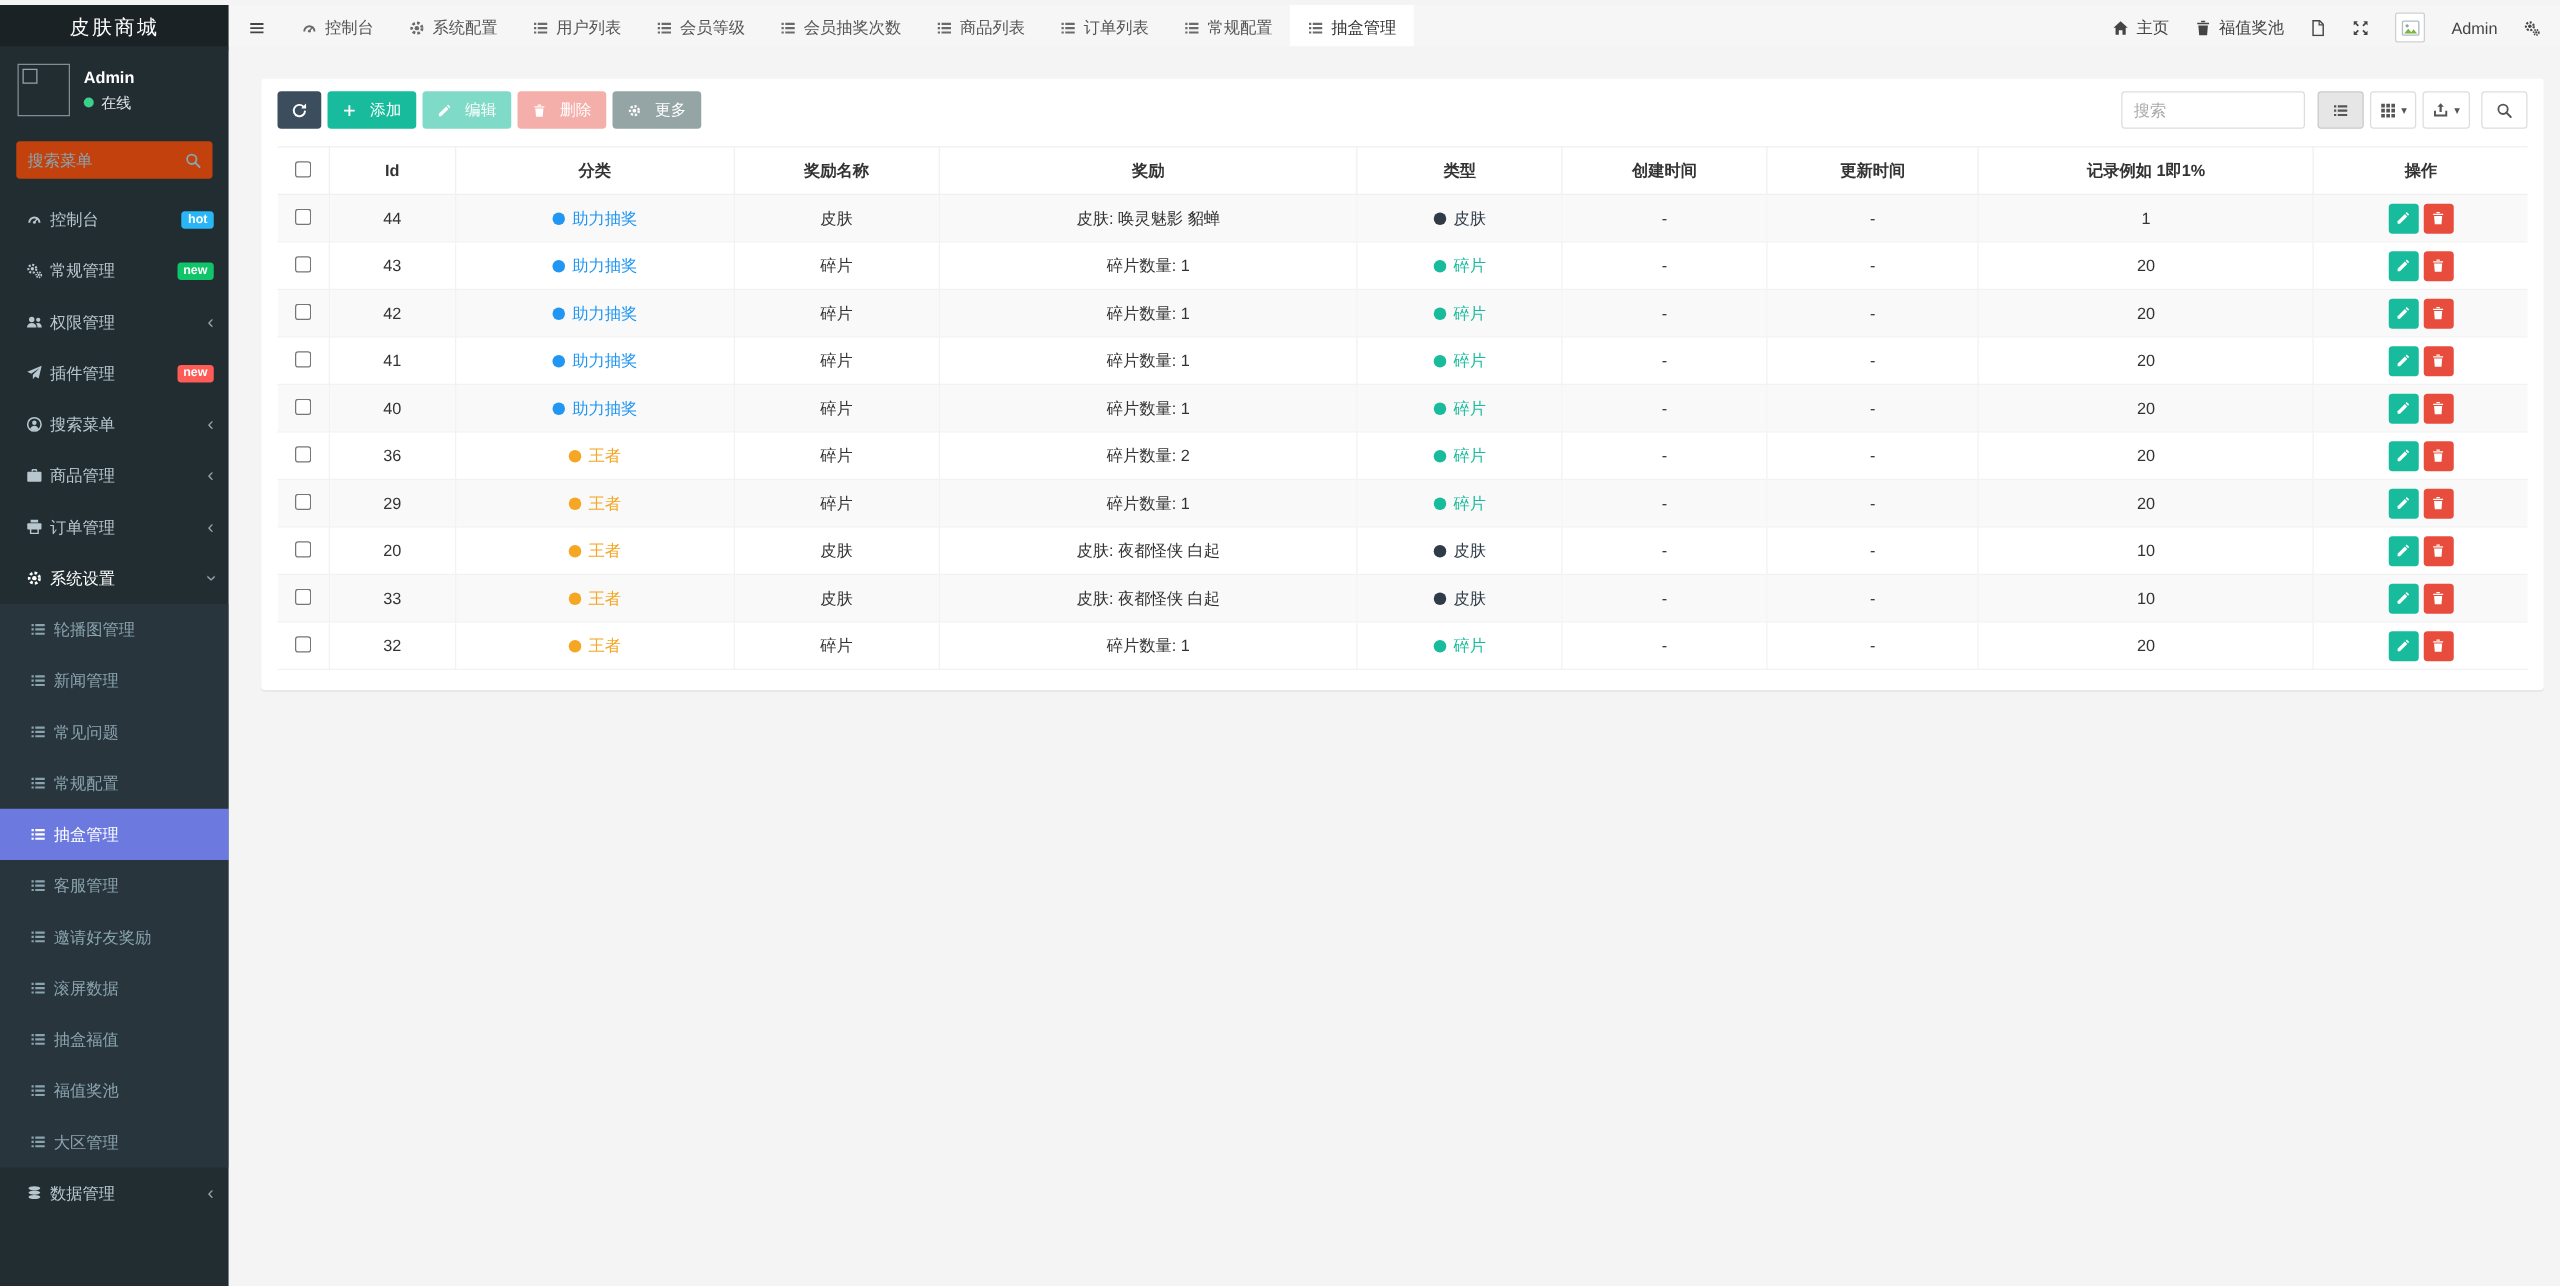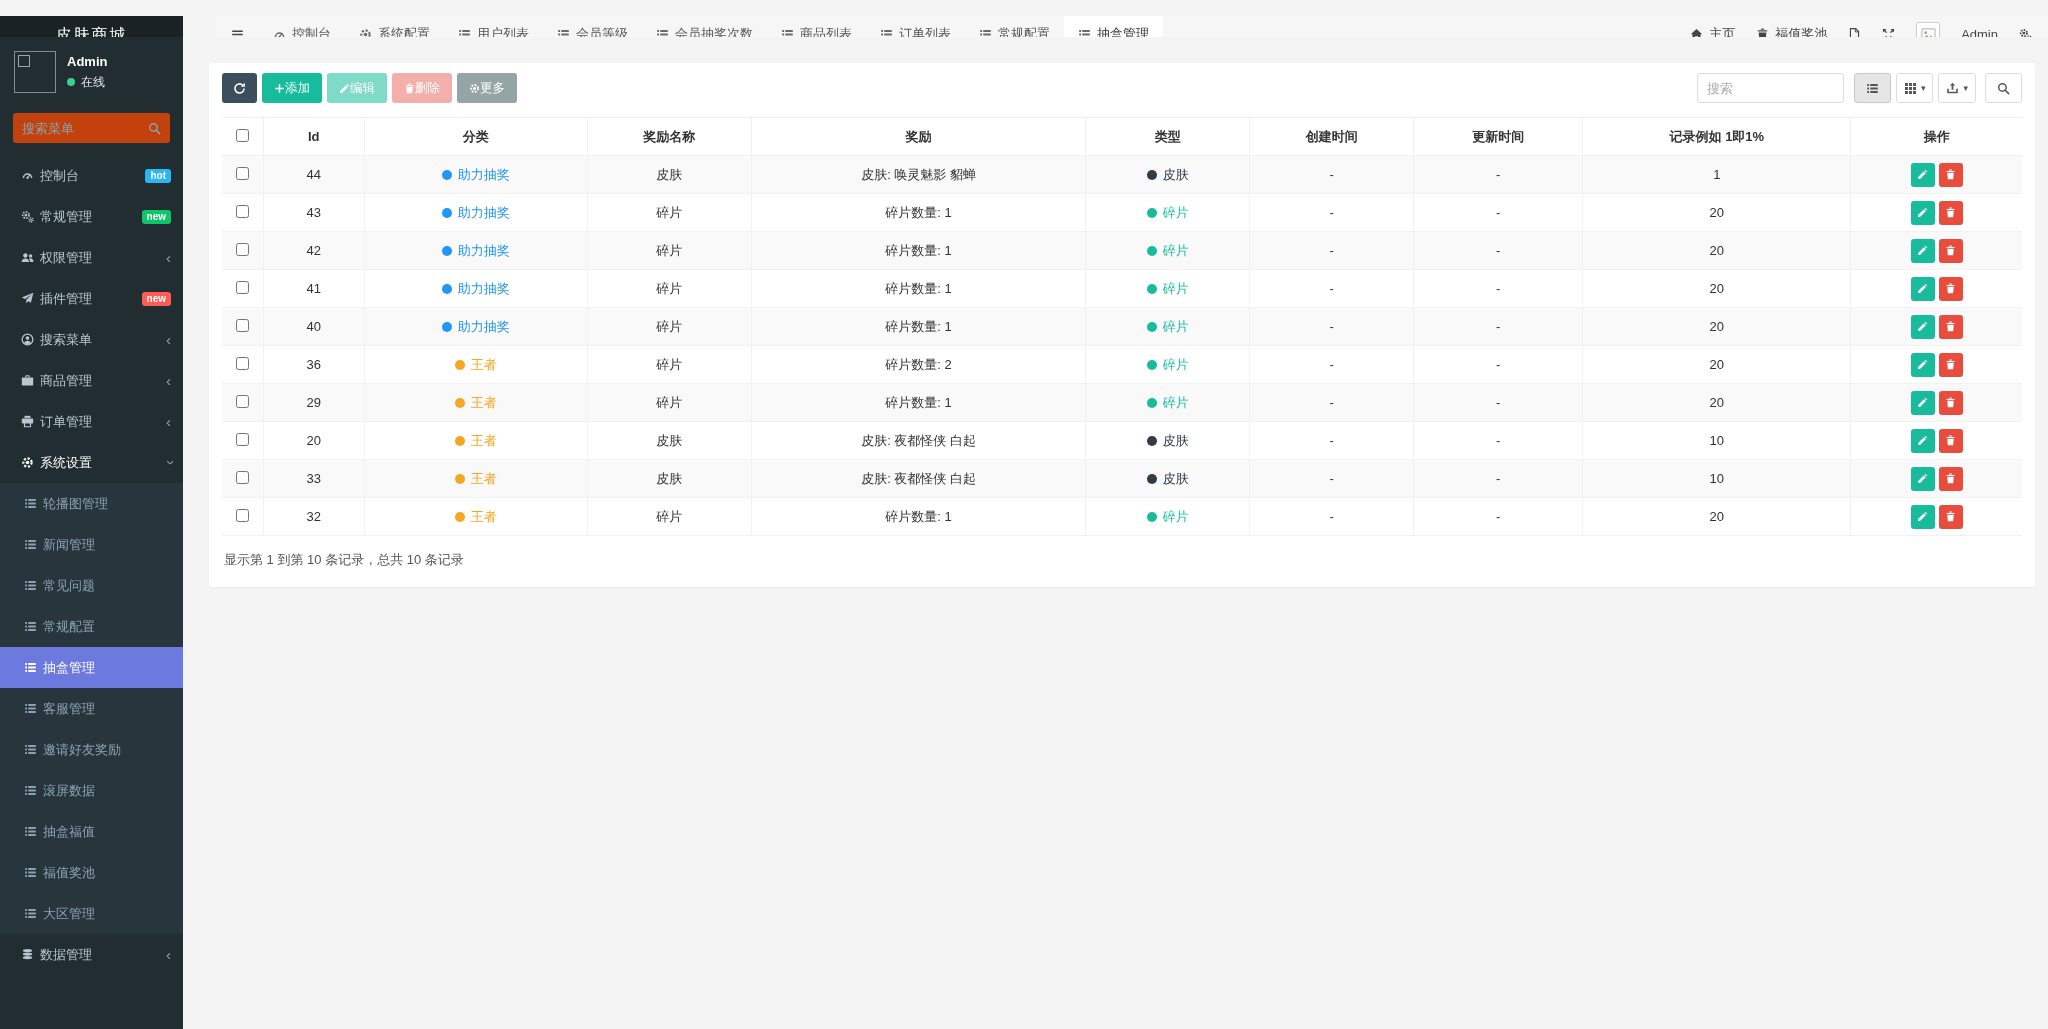--- a/index.html
+++ b/index.html
@@ -7,21 +7,21 @@
   body {
     font-family:"Liberation Sans", sans-serif;
     font-size:13px; color:#333; background:#f4f4f4;
     position:relative; overflow:hidden;
   }
   .ic { display:inline-flex; align-items:center; justify-content:center; }
   .ic svg { width:13px; height:13px; fill:currentColor; display:block; }
   .ic.sm svg { width:11px; height:11px; }
 
   
-  .topbar { position:absolute; top:16px; left:0; right:0; height:37px; display:flex;gap:32px; }
+  .topbar { position:absolute; top:4px; left:0; right:0; height:37px; display:flex; }
   .logo { width:183px; background:#1a2226; color:#fff; font-size:16px; line-height:37px;
           text-align:center; letter-spacing:2px; flex:none; }
   .topnav { flex:1; display:flex; align-items:stretch; background:#f6f6f6;
             border-bottom:1px solid #e9e9e9; }
   .hamburger { width:44px; display:flex; align-items:center; justify-content:center;
                color:#444; cursor:pointer; }
   .tabs { display:flex; align-items:stretch; }
   .tab { display:flex; align-items:center; gap:6px; padding:0 14px; color:#555; cursor:pointer; white-space:nowrap; }
   .tab .ic { color:#6a6a6a; }
   .tab.active { background:#fff; color:#333; }
@@ -62,21 +62,21 @@
   .sub-item.active { color:#fff; }
   .sub-item.active .mi-icon { color:#fff; }
 
   
   .main { position:absolute; left:183px; top:37px; right:0; bottom:0; background:#f4f4f4; overflow:hidden; }
   .panel { margin:26px 13px 0 26px; background:#fff; border-radius:3px;
            box-shadow:0 1px 1px rgba(0,0,0,.05); padding:10px 13px 16px; }
 
   .toolbar { display:flex; align-items:center; margin-bottom:14px; }
   .btn { height:30px; border:none; border-radius:3px; color:#fff; font-size:12.5px; line-height:1;
-         display:inline-flex; align-items:center; gap:0; padding:0 12px; cursor:pointer;
+         display:inline-flex; align-items:center; gap:11px; padding:0 12px; cursor:pointer;
          font-family:inherit; }
   .btn + .btn { margin-left:5px; }
   .btn.icon-only { width:35px; padding:0; justify-content:center; }
   .btn.disabled { opacity:.55; cursor:default; }
   .toolbar-right { margin-left:auto; display:flex; align-items:center; gap:5px; }
   .search-box input { width:147px; height:30px; border:1px solid #ddd; border-radius:3px; padding:0 9px;
                       font-size:13px; outline:none; font-family:inherit; color:#333; margin-right:5px; }
   .search-box input::placeholder { color:#aaa; }
   .tb { min-width:37px; height:30px; background:#fff; border:1px solid #ddd; border-radius:3px;
         display:inline-flex; align-items:center; justify-content:center; gap:4px; color:#555;
@@ -788,15 +788,14 @@
                 <svg viewBox="0 0 16 16" xmlns="http://www.w3.org/2000/svg">
                   <path d="M6 .8h4v1.4H6z"></path>
                   <path d="M2.2 2.8h11.6v1.5H2.2z"></path>
                   <path d="M3.3 5.4h9.4L11.9 15H4.1z"></path>
                 </svg>
               </button></td>
           </tr>
         </tbody>
     </table>
 
-    <div class="summary">显示第 1 到第 10 条记录，总共 10 条记录</div>
   </div>
 </div>
 
 </body></html>

